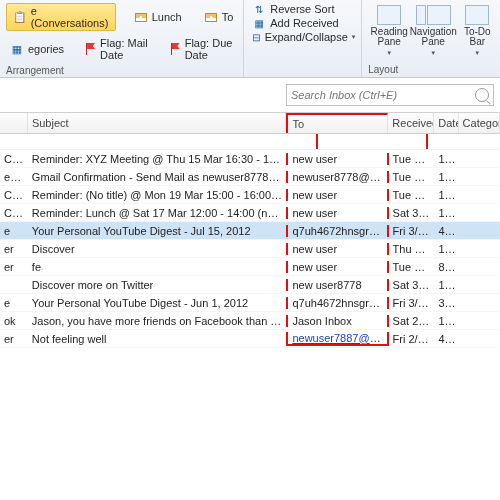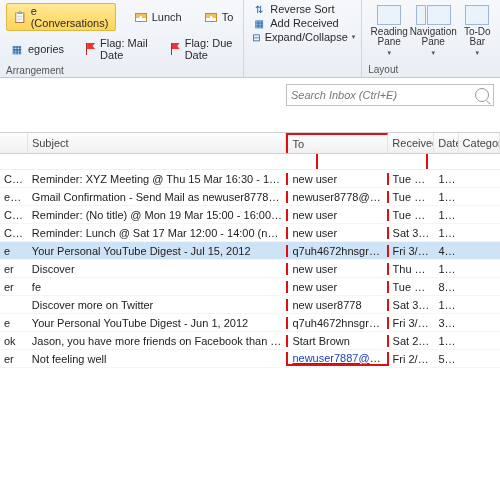--- a/index.html
+++ b/index.html
@@ -31,21 +31,21 @@
 
   
   .searchbar { padding: 6px; display:flex; }
   .spacer-left { width: 280px; }
   .search { flex:1; border:1px solid #bfbfbf; height:22px; display:flex; align-items:center; padding:8px 4px; color:#777; font-style:italic; font-size:11px; justify-content:space-between; }
   .mag { width:14px; height:14px; border:1px solid #999; border-radius:50%; position:relative; }
   .mag:after { content:""; position:absolute; width:5px; height:1px; background:#999; bottom:-2px; right:-3px; transform:rotate(45deg);}
 
   
   .grid { width:100%; }
-  .ghead { display:flex; background:linear-gradient(#fdfdfd,#f1f1f1); border-top:1px solid #d0d0d0; border-bottom:1px solid #d0d0d0; height:22px; align-items:center; font-size:11px; color:#444;margin-top:20px; }
+  .ghead { display:flex; background:linear-gradient(#fdfdfd,#f1f1f1); border-top:1px solid #d0d0d0; border-bottom:1px solid #d0d0d0; height:22px; align-items:center; font-size:11px; color:#444; }
   .ghead > div { padding:0 4px; border-right:1px solid #e3e3e3; height:100%; display:flex; align-items:center; overflow:hidden; white-space:nowrap; }
   .c-from { width:30px; }
   .c-subject { width:286px; }
   .c-to { width:112px; }
   .c-recv { width:50px; }
   .c-size { width:26px; }
   .c-cat { width:45px; }
 
   .gap-row { height:16px; border-bottom:1px solid #f0f0f0; }
 
@@ -240,27 +240,27 @@
         <div class="c-from">e</div>
         <div class="c-subject">Your Personal YouTube Digest - Jun 1, 2012</div>
         <div class="c-to to-hl">q7uh4672hnsgrt563As</div>
         <div class="c-recv">Fri 3/2/2...</div>
         <div class="c-size">32 ...</div>
         <div class="c-cat"></div>
       </div>
       <div class="grow">
         <div class="c-from">ok</div>
         <div class="c-subject">Jason, you have more friends on Facebook than you think</div>
-        <div class="c-to to-hl">Start Brown</div>
+        <div class="c-to to-hl">Jason Inbox</div>
         <div class="c-recv">Sat 2/18...</div>
         <div class="c-size">19 ...</div>
         <div class="c-cat"></div>
       </div>
       <div class="grow">
         <div class="c-from">er</div>
         <div class="c-subject">Not feeling well</div>
         <div class="c-to to-hl last"><span class="blue">newuser7887@gmail.com</span></div>
         <div class="c-recv">Fri 2/10/...</div>
-        <div class="c-size">5 KB</div>
+        <div class="c-size">4 KB</div>
         <div class="c-cat"></div>
       </div>
     </div>
 </div>
 
 </body></html>

